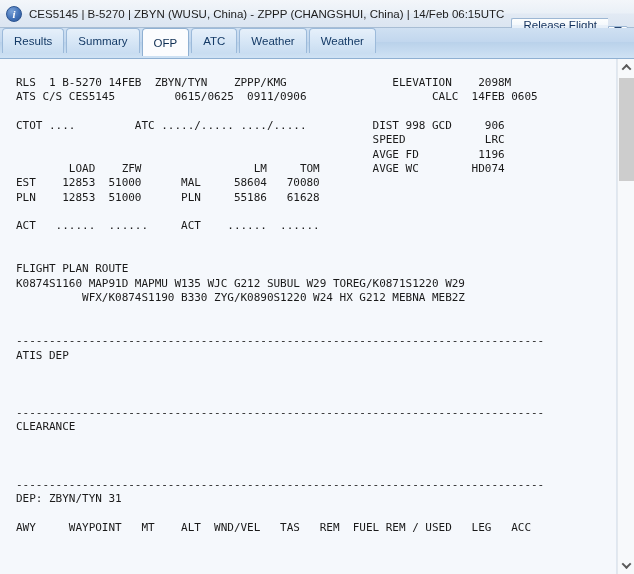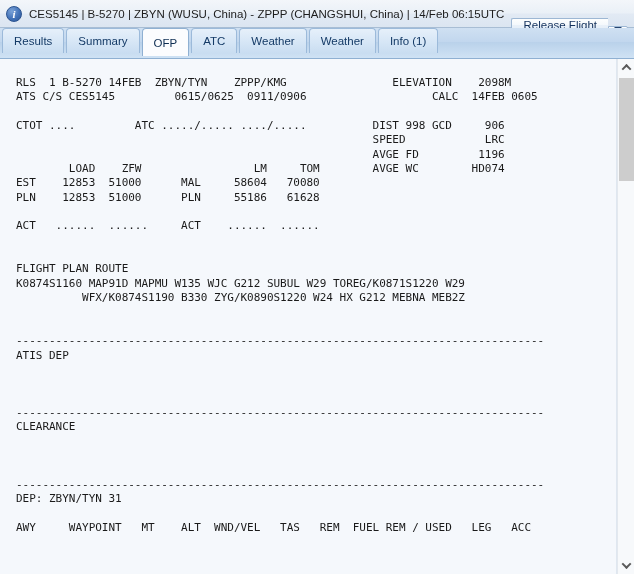--- a/index.html
+++ b/index.html
@@ -192,21 +192,20 @@
   </div>
 </div>
 
 <div id="tabstrip">
   <div class="tab">Results</div>
   <div class="tab">Summary</div>
   <div class="tab active">OFP</div>
   <div class="tab">ATC</div>
   <div class="tab">Weather</div>
   <div class="tab">Weather</div>
-  <div class="tab">Info (1)</div>
 </div>
 
 <div id="content">
 
   <div id="page">
     <pre id="ofp-text">RLS  1 B-5270 14FEB  ZBYN/TYN    ZPPP/KMG                ELEVATION    2098M
 ATS C/S CES5145         0615/0625  0911/0906                   CALC  14FEB 0605
 
 CTOT ....         ATC ...../..... ..../.....          DIST 998 GCD     906
                                                       SPEED            LRC

